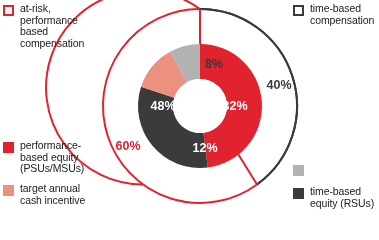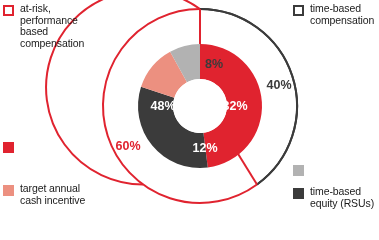--- a/index.html
+++ b/index.html
@@ -102,20 +102,23 @@
   <div class="legend-item" id="legend-at-risk">
     <span class="swatch" style="background:#ffffff;border:2px solid #e0232f;"></span>
     <span class="legend-text">at-risk,
 performance
 based
 compensation</span>
   </div>
 
   <div class="legend-item" id="legend-psu">
     <span class="swatch" style="background:#e0232f;"></span>
+    <span class="legend-text">performance-
+based equity
+(PSUs/MSUs)</span>
   </div>
 
   <div class="legend-item" id="legend-cash">
     <span class="swatch" style="background:#ec9080;"></span>
     <span class="legend-text">target annual
 cash incentive</span>
   </div>
 
   <div class="legend-item" id="legend-time-based-comp">
     <span class="swatch" style="background:#ffffff;border:2px solid #3b3b3b;"></span>

